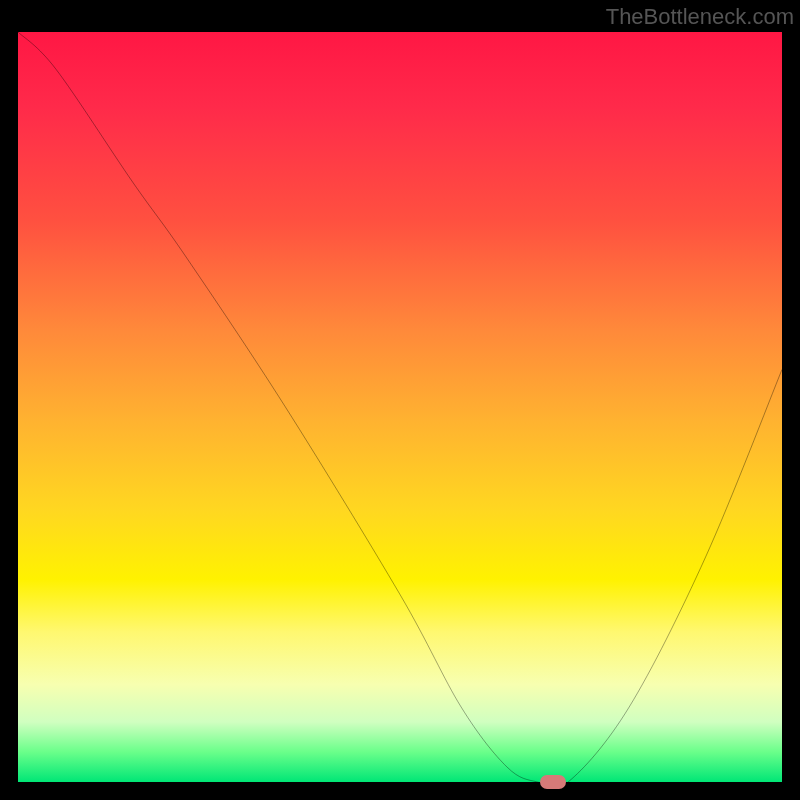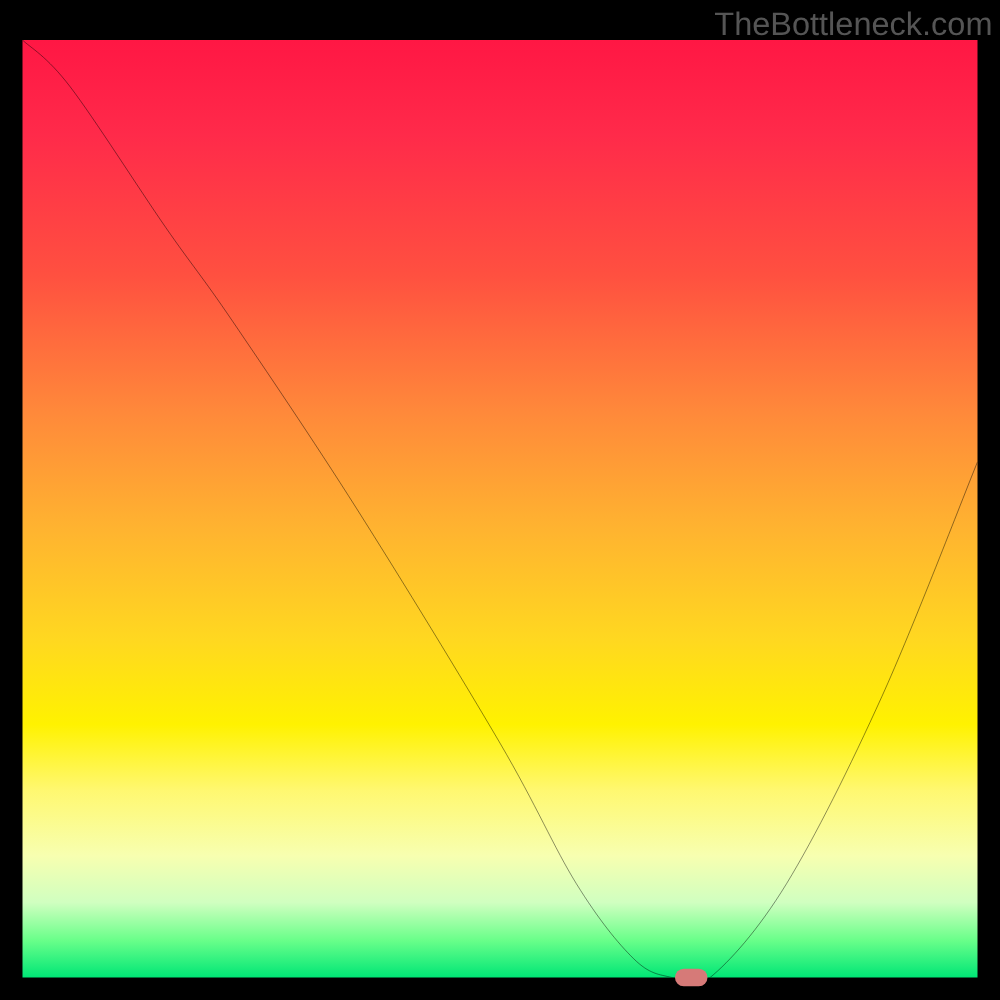--- a/index.html
+++ b/index.html
@@ -10,21 +10,21 @@
     background: #000;
     font-family: Arial, sans-serif;
     position: relative;
     overflow: hidden;
   }
   .watermark {
     position: absolute;
     top: 4px;
     right: 6px;
     color: #555;
-    font-size: 26px;
+    font-size: 22px;
     z-index: 10;
   }
   .plot-area {
     position: absolute;
     left: 18px;
     top: 32px;
     width: 764px;
     height: 750px;
     background: linear-gradient(to bottom,
       #ff1744 0%,

